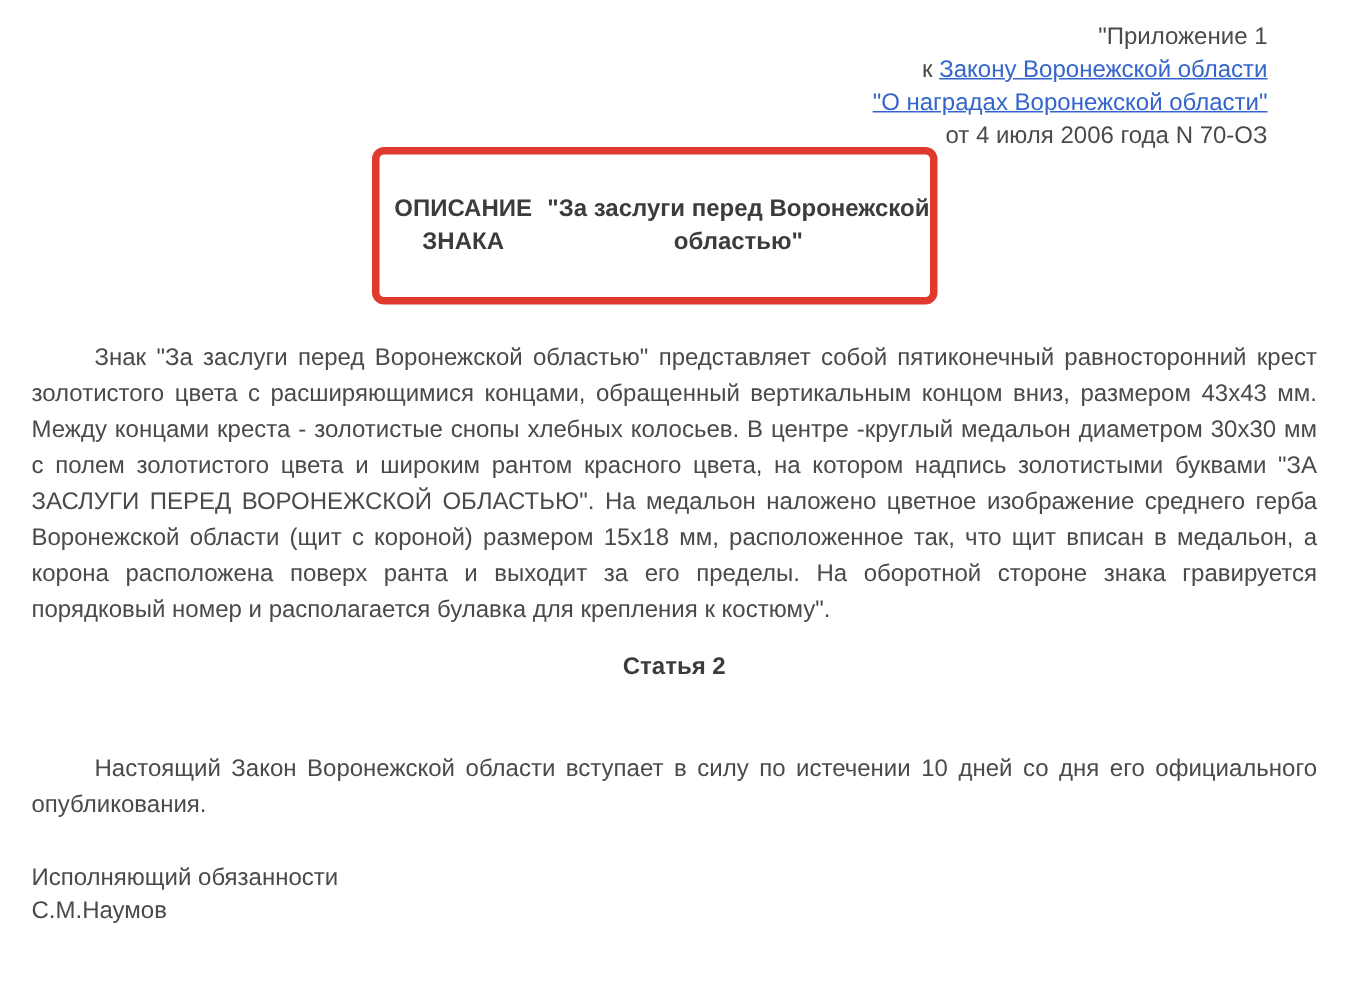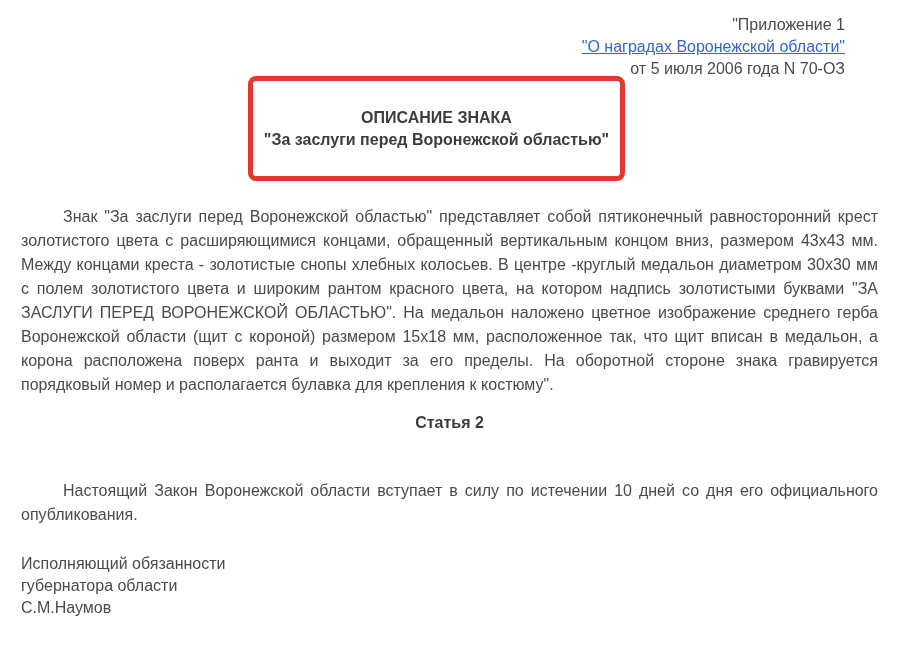--- a/index.html
+++ b/index.html
@@ -37,21 +37,20 @@
   
   .title-box {
     box-sizing: border-box;
     width: 377px;
     height: 105px;
     margin-top: -4px;
     margin-left: 227px;
     border: 5px solid var(--box-border, #df3a2d);
     border-radius: 8px;
     display: flex;
-    flex-direction: column;
     justify-content: center;
     align-items: center;
     text-align: center;
   }
   .title-box .title-line {
     font-weight: bold;
     font-size: 16px;
     line-height: 22px;
     color: var(--heading-text, #3c3c3c);
   }
@@ -85,37 +84,39 @@
 </head>
 <body>
 
 <div class="page">
 
   <div class="doc-header">
     <div>
       <span>"Приложение 1</span>
     </div>
     <div>
+      <span>к </span><a class="doc-link" href="#">Закону Воронежской области</a>
+    </div>
+    <div>
       <a class="doc-link" href="#">"О наградах Воронежской области"</a>
     </div>
     <div>
-      <span>от 5 июля 2006 года N 70-ОЗ</span>
+      <span>от 4 июля 2006 года N 70-ОЗ</span>
     </div>
   </div>
 
   <div class="title-box">
     <div class="title-line">ОПИСАНИЕ ЗНАКА</div>
     <div class="title-line">"За заслуги перед Воронежской областью"</div>
   </div>
 
   <p class="body-paragraph">Знак "За заслуги перед Воронежской областью" представляет собой пятиконечный равносторонний крест золотистого цвета с расширяющимися концами, обращенный вертикальным концом вниз, размером 43х43 мм. Между концами креста - золотистые снопы хлебных колосьев. В центре -круглый медальон диаметром 30х30 мм с полем золотистого цвета и широким рантом красного цвета, на котором надпись золотистыми буквами "ЗА ЗАСЛУГИ ПЕРЕД ВОРОНЕЖСКОЙ ОБЛАСТЬЮ". На медальон наложено цветное изображение среднего герба Воронежской области (щит с короной) размером 15х18 мм, расположенное так, что щит вписан в медальон, а корона расположена поверх ранта и выходит за его пределы. На оборотной стороне знака гравируется порядковый номер и располагается булавка для крепления к костюму".</p>
 
   <div class="article-heading">Статья 2</div>
 
   <p class="body-paragraph second">Настоящий Закон Воронежской области вступает в силу по истечении 10 дней со дня его официального опубликования.</p>
 
   <div class="signature">
     <div>Исполняющий обязанности</div>
-    <div>губернатора области</div>
     <div>С.М.Наумов</div>
   </div>
 
 </div>
 
 </body></html>

